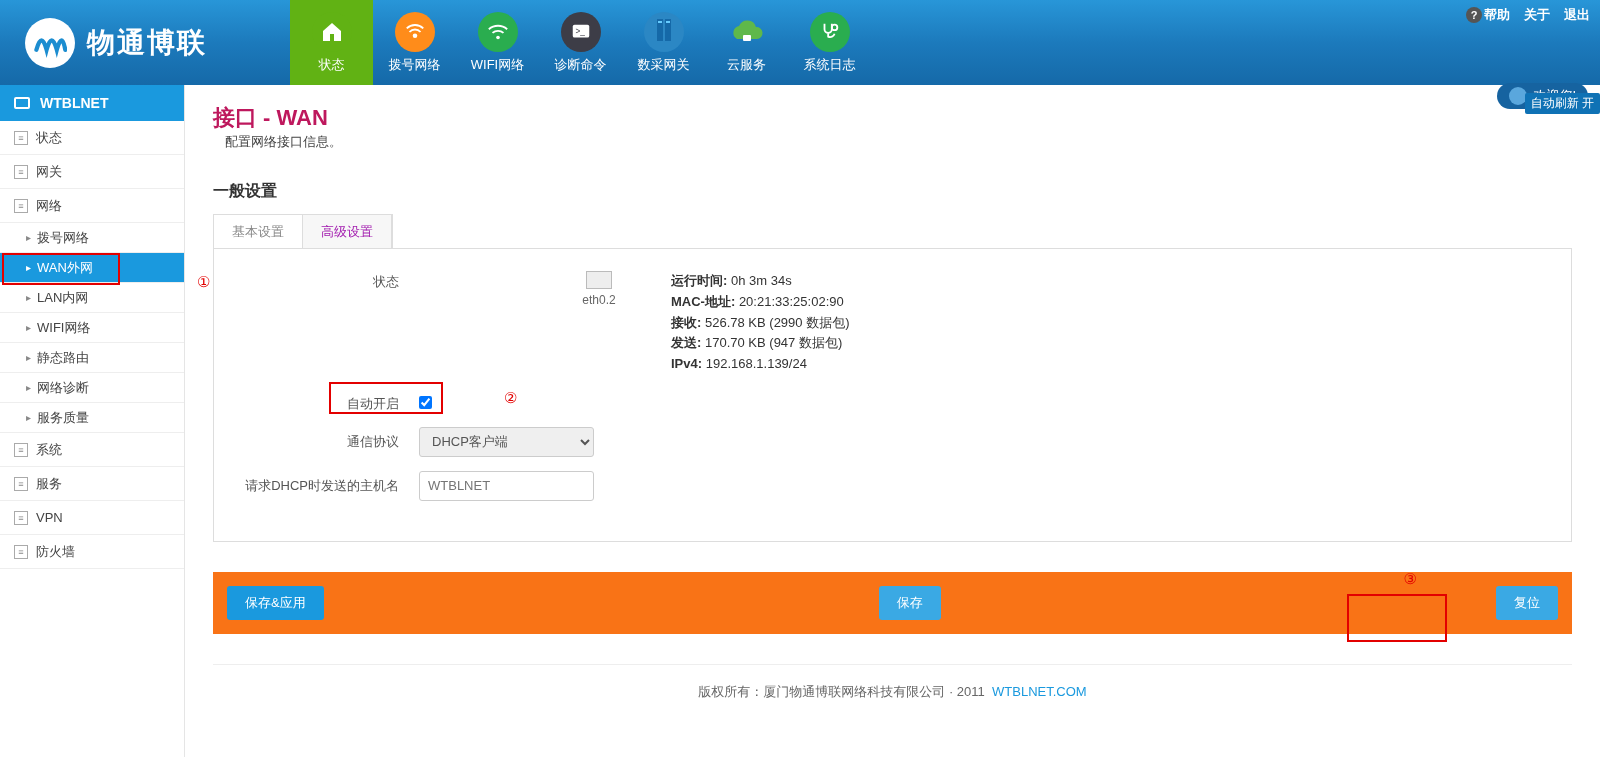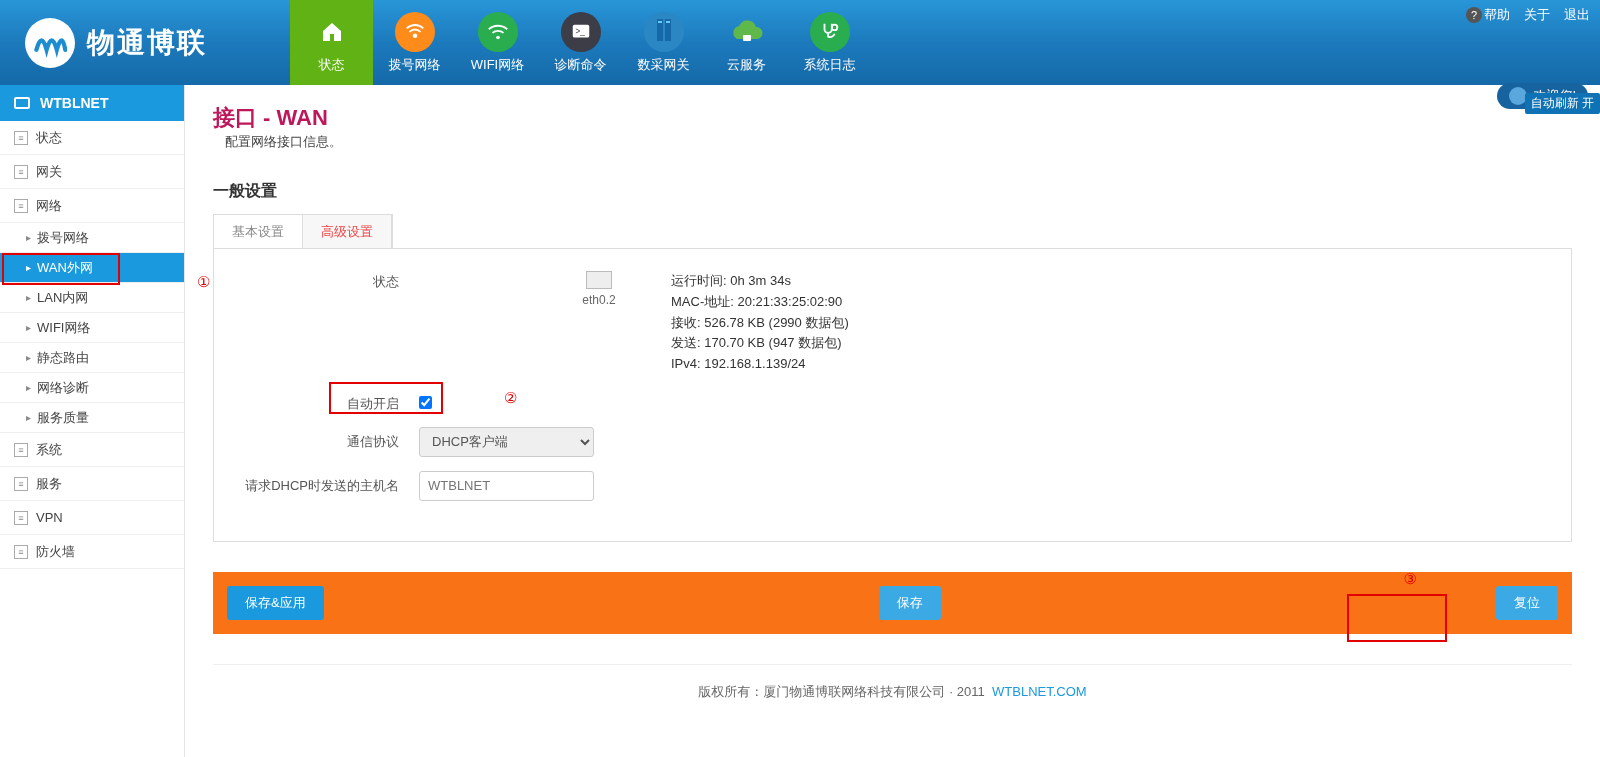--- a/index.html
+++ b/index.html
@@ -16,21 +16,21 @@
     .topnav-item { width: 83px; display: flex; flex-direction: column; align-items: center; justify-content: center; color: #fff; font-size: 13px; cursor: pointer; position: relative; }
     .topnav-item.active { background: #61b214; }
     .topnav-icon { width: 40px; height: 40px; border-radius: 50%; display: flex; align-items: center; justify-content: center; margin-bottom: 4px; }
     .topnav-icon.green { background: #61b214; }
     .topnav-icon.orange { background: #ff8c1a; }
     .topnav-icon.green2 { background: #2aad4f; }
     .topnav-icon.dark { background: #3d3d47; }
     .topnav-icon.blue { background: #2b87c4; }
     .topnav-icon.cloud { background: transparent; }
 
-    .top-right { position: absolute; right: 10px; top: 6px; display: flex; align-items: flex-start; gap: 14px; color: #fff; font-size: 13px; }
+    .top-right { position: absolute; right: 10px; top: 6px; display: flex; align-items: flex-start; gap: 14px; color: #fff; font-size: 13px; font-weight: bold; }
     .top-right a { color: #fff; cursor: pointer; }
     .q-badge { width:16px; height:16px; border-radius:50%; background:#555; color:#fff; font-size:11px; display:inline-flex; align-items:center; justify-content:center; margin-right:2px;}
     .welcome-pill { position: absolute; right: 12px; top: 48px; background: #1663a0; border-radius: 14px; padding: 4px 12px; display: flex; align-items: center; gap: 6px; color: #fff; font-size: 13px; margin-top: 35px; }
     .avatar-dot { width: 18px; height: 18px; border-radius: 50%; background: #5aa7dd; display: inline-block; }
 
     
     .layout { display: flex; min-height: 672px; }
     .sidebar { width: 185px; background: #fff; border-right: 1px solid #e5e5e5; flex-shrink: 0; }
     .sb-title { height: 36px; background: #1a99de; color: #fff; display: flex; align-items: center; padding: 0 14px; font-size: 14px; font-weight: bold; gap: 10px; }
     .sb-item { height: 34px; display: flex; align-items: center; padding: 0 14px; border-bottom: 1px solid #eee; cursor: pointer; gap: 8px; color: #444; }
@@ -48,34 +48,34 @@
 
     
     .main { flex: 1; padding: 10px 28px 20px 28px; position: relative; }
     .page-title { color: #be185d; font-size: 22px; margin: 8px 0 0 0; }
     .page-sub { margin: 0 0 30px 12px; color: #444; }
     .section-h { font-size: 16px; margin-bottom: 12px; }
 
     .autorefresh { position: absolute; right: 0; top: 8px; background: #0f72b5; color: #fff; font-size: 12px; padding: 2px 6px; border-radius: 2px; cursor:pointer; }
 
     .tabs { border: 1px solid #ddd; border-bottom: none; display: inline-flex; background: #f7f7f7; }
-    .tab { padding: 8px 18px; border-right: 1px solid #ddd; cursor: pointer; color: #ef4444; }
+    .tab { padding: 8px 18px; border-right: 1px solid #ddd; cursor: pointer; color: #a21caf; }
     .tab.active { background: #fff; color: #888; }
     .tab-frame { border: 1px solid #ddd; padding: 14px 20px 26px 20px; margin-top: -1px; }
 
     .form-row { display: flex; align-items: center; margin: 14px 0; }
     .form-label { width: 185px; text-align: right; padding-right: 20px; color: #555; }
     .control select, .control input[type=text] { height: 30px; border: 1px solid #ccc; border-radius: 3px; padding: 0 8px; width: 175px; font-size: 13px; color: #555; }
 
     .status-row { display: flex; align-items: flex-start; margin: 8px 0 20px 0; }
     .status-row .form-label { padding-top: 2px; }
     .iface-box { width: 80px; text-align: center; margin-right: 32px; font-size: 12px; color: #666; }
     .iface-icon { width: 26px; height: 18px; margin: 0 auto 4px auto; background: #eee; border: 1px solid #bbb; position: relative; }
     .status-lines { font-size: 13px; line-height: 1.6; }
-    .status-lines b { font-weight: normal; }
+    .status-lines b { font-weight: bold; }
 
     .button-bar { background: #f97316; padding: 14px; display: flex; justify-content: space-between; gap: 7px; margin-top: 30px; }
     .btn { padding: 8px 18px; border-radius: 3px; cursor: pointer; font-size: 13px; border: none; }
     .btn-primary { background: #1a99de; color: #fff; }
     .btn-blue { background: #3aa9e4; color: #fff; font-family: Liberation Mono, monospace; }
 
     hr.footer-sep { border: none; border-top: 1px solid #eee; margin: 30px 0 18px 0; }
     .footer { text-align: center; color: #666; font-size: 13px; }
     .footer a { color: #1a99de; text-decoration: none; }
   </style>

